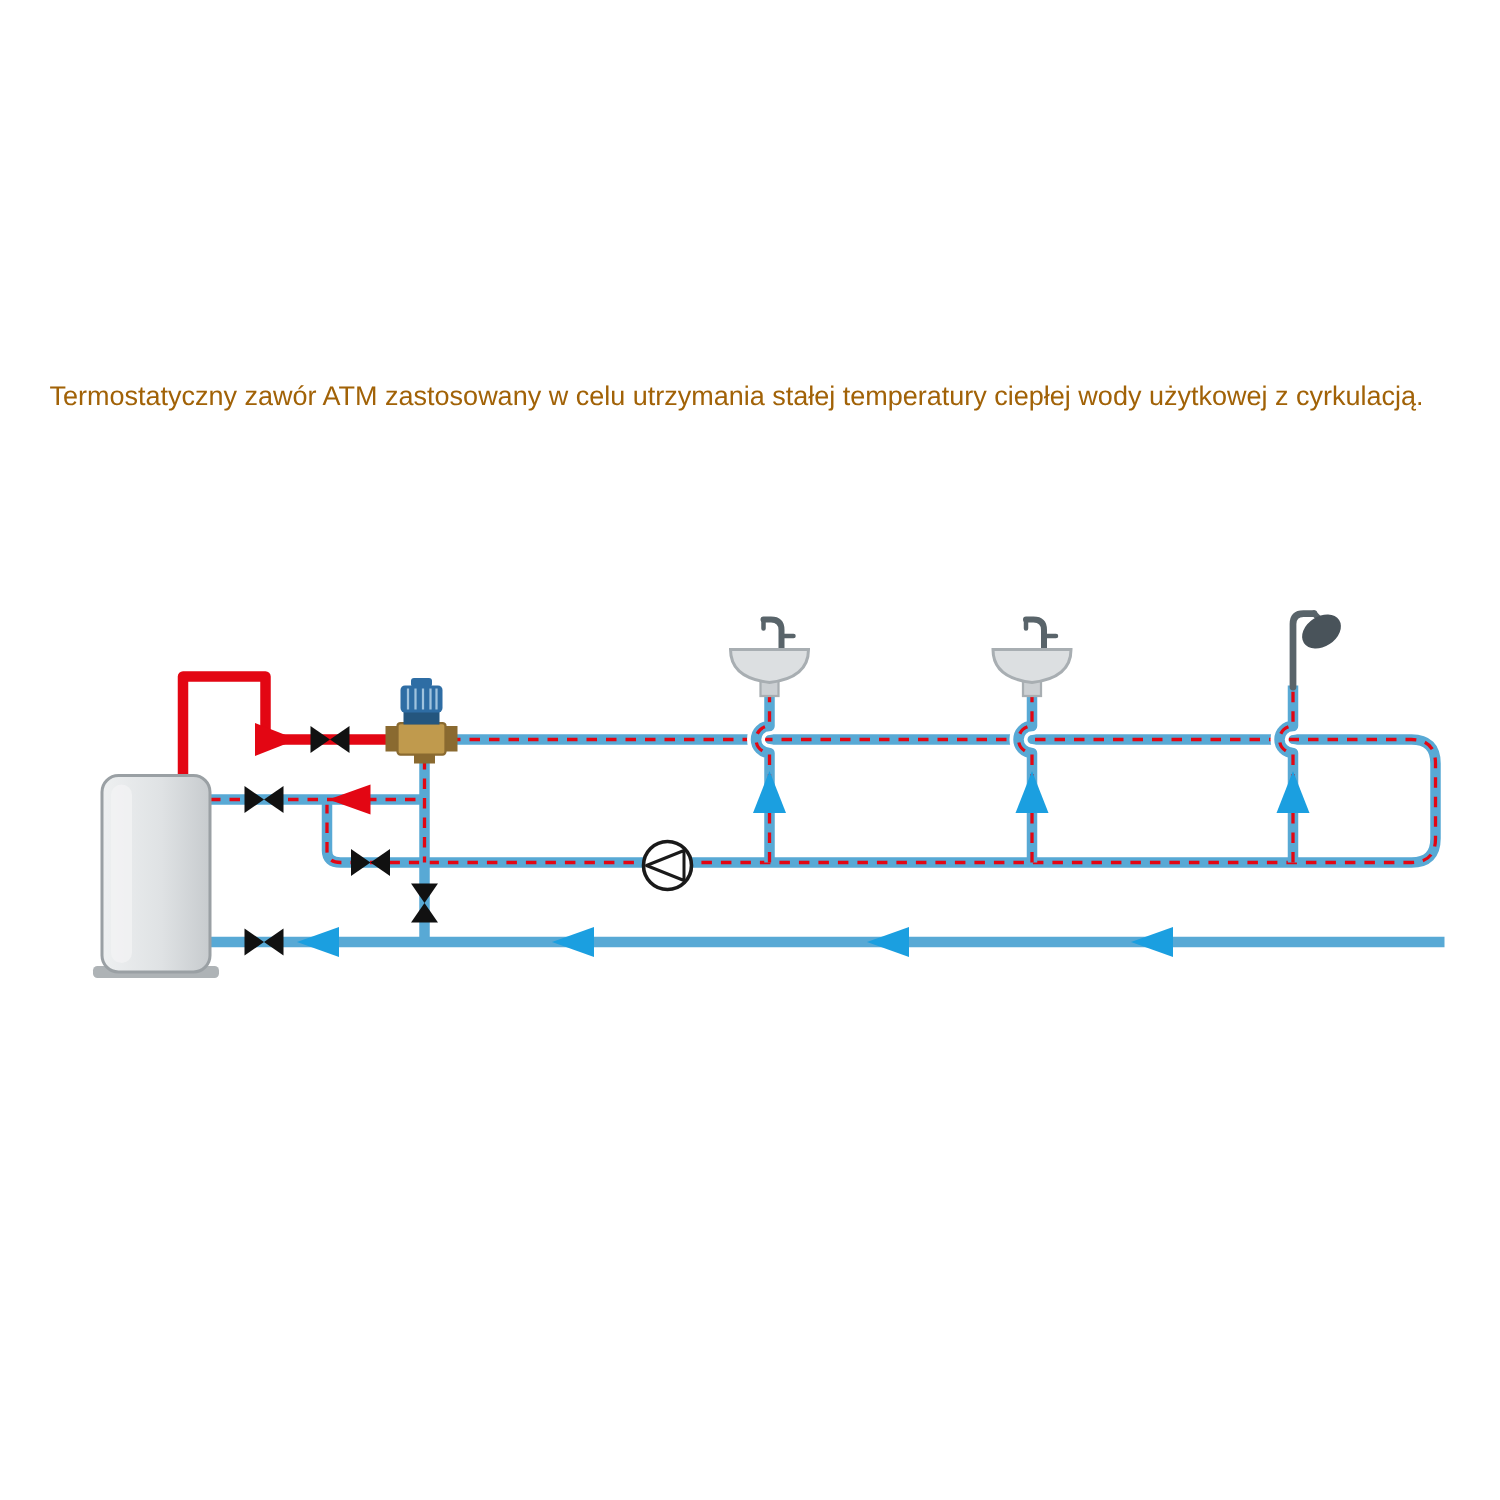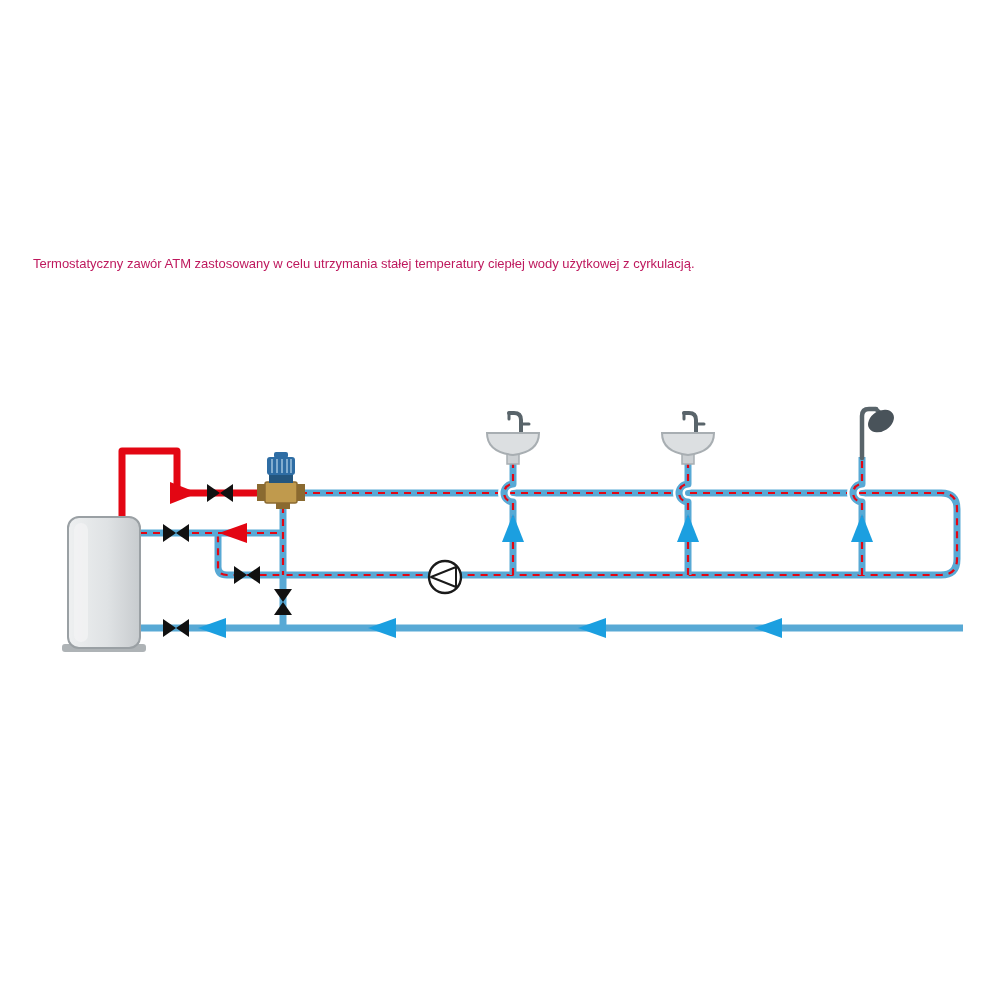--- a/index.html
+++ b/index.html
@@ -1,19 +1,19 @@
 <!DOCTYPE html>
 <html style="--hot-water: #e30613; --pipe-blue: #58a9d5; --arrow-blue: #1b9fe0; --valve-black: #111111; --pump-stroke: #1a1a1a; --brass: #c09a4d; --brass-dark: #8a6a30; --cap-blue: #2e6da4; --cap-ridge: #9fc3de; --tank-stroke: #9aa0a4; --fixture-fill: #dcdfe1; --fixture-stroke: #a8aeb2; --fixture-metal: #59646a; --fixture-head: #49535a;"><head>
 <meta charset="utf-8">
 <style>
   html,body{margin:0;padding:0;background:#ffffff;}
   body{width:1000px;height:1000px;position:relative;overflow:hidden;
        font-family:"Liberation Sans",sans-serif;}
   .caption{position:absolute;left:33px;top:255px;margin:0;
-           font-size:13px;line-height:18px;color:#be185d;}
+           font-size:18px;line-height:18px;color:#a16207;}
   svg.diagram{position:absolute;left:0;top:0;}
 
   .p-blue{fill:none;stroke:var(--pipe-blue);stroke-width:7;stroke-linejoin:round;}
   .p-case{fill:none;stroke:#ffffff;stroke-width:12;stroke-linejoin:round;}
   .p-dash{fill:none;stroke:var(--hot-water);stroke-width:2.2;stroke-dasharray:7 6;stroke-linejoin:round;}
   .p-red{fill:none;stroke:var(--hot-water);stroke-width:7;stroke-linejoin:round;}
   .valve{fill:var(--valve-black);}
   .a-blue{fill:var(--arrow-blue);}
   .a-red{fill:var(--hot-water);}
   .pump-c{fill:#ffffff;stroke:var(--pump-stroke);stroke-width:2.4;}

